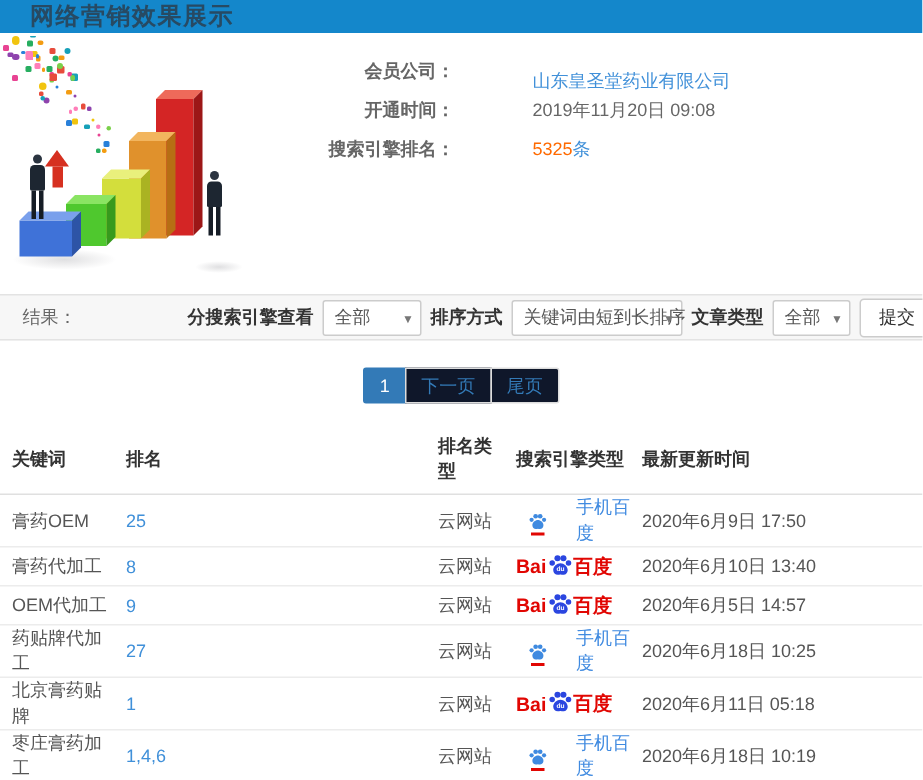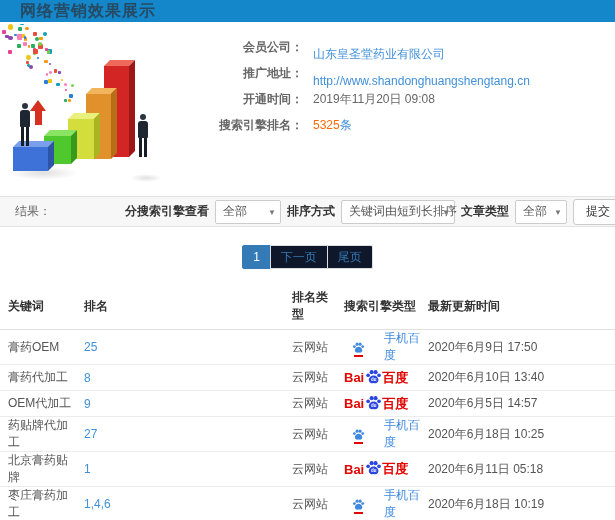--- a/index.html
+++ b/index.html
@@ -31,21 +31,21 @@
   .person .head { width:6px; height:6px; border-radius:50%; background:#2b3440; margin:0 auto; }
   .person .torso{ width:10px; height:17px; background:#1d2631; border-radius:3px 3px 1px 1px; margin:1px auto 0; }
   .person .legs { display:flex; gap:2px; justify-content:center; }
   .person .legs span { width:3px; height:19px; background:#161d26; }
   .up-arrow { position:absolute; left:30px; top:76px; width:17px; }
   .up-arrow .hd { width:0; height:0; border-left:8px solid transparent; border-right:8px solid transparent; border-bottom:11px solid #d63020; }
   .up-arrow .st { width:7px; height:14px; background:#d63020; margin:0 auto; }
   .confetti span { position:absolute; display:block; }
 
   .fields { margin-left:195px; padding-top:12px; }
-  .frow { display:flex; align-items:center; height:26px; }
+  .frow { display:flex; align-items:center; height:26px;gap:42px; }
   .frow .lbl { width:108px; text-align:right; color:#666; font-weight:bold; }
   .frow .val { margin-left:10px; }
   .link { color:var(--link-blue,#4090d9); text-decoration:none; cursor:pointer;margin-top:15px; }
   .plain { color:#666; }
   .rank-num { color:var(--rank-orange,#ff6a00); }
   .rank-suffix { color:var(--link-blue,#4090d9); }
 
   
   .resultbar { margin-top:6px; height:31px; background:#f7f7f7; border-top:1px solid #e3e3e3; border-bottom:1px solid #e3e3e3; position:relative; display:flex; align-items:center; }
   .resultbar .rlabel { margin-left:15px; color:#666; }
@@ -181,24 +181,20 @@
         </div>
     </div>
   </div>
 
   <div class="fields">
     <div class="frow">
       <span class="lbl">会员公司：</span>
       <a class="val link">山东皇圣堂药业有限公司</a>
     </div>
     <div class="frow">
-      <span class="lbl">推广地址：</span>
-      <a class="val link">http://www.shandonghuangshengtang.cn</a>
-    </div>
-    <div class="frow">
       <span class="lbl">开通时间：</span>
       <span class="val plain">2019年11月20日 09:08</span>
     </div>
     <div class="frow">
       <span class="lbl">搜索引擎排名：</span>
       <span class="val"><span class="rank-num">5325</span><span class="rank-suffix">条</span></span>
     </div>
   </div>
 </div>
 

